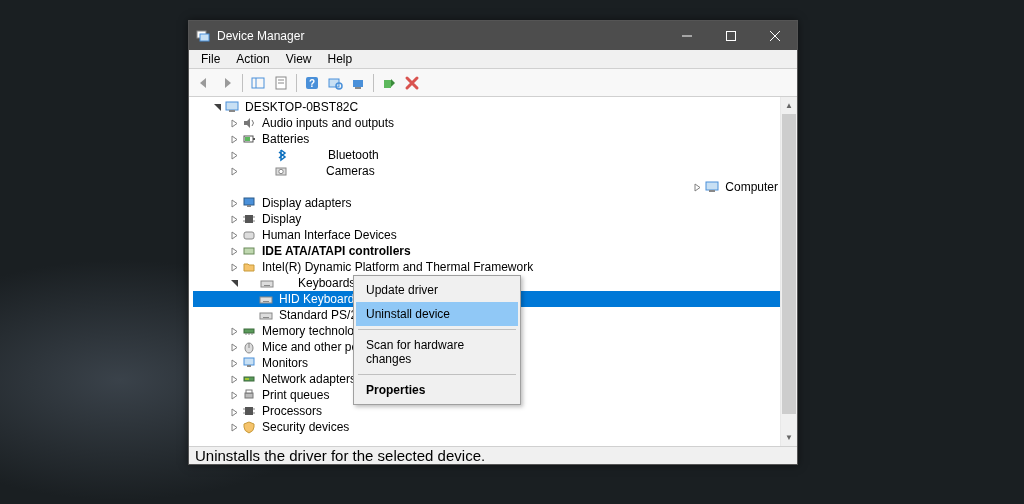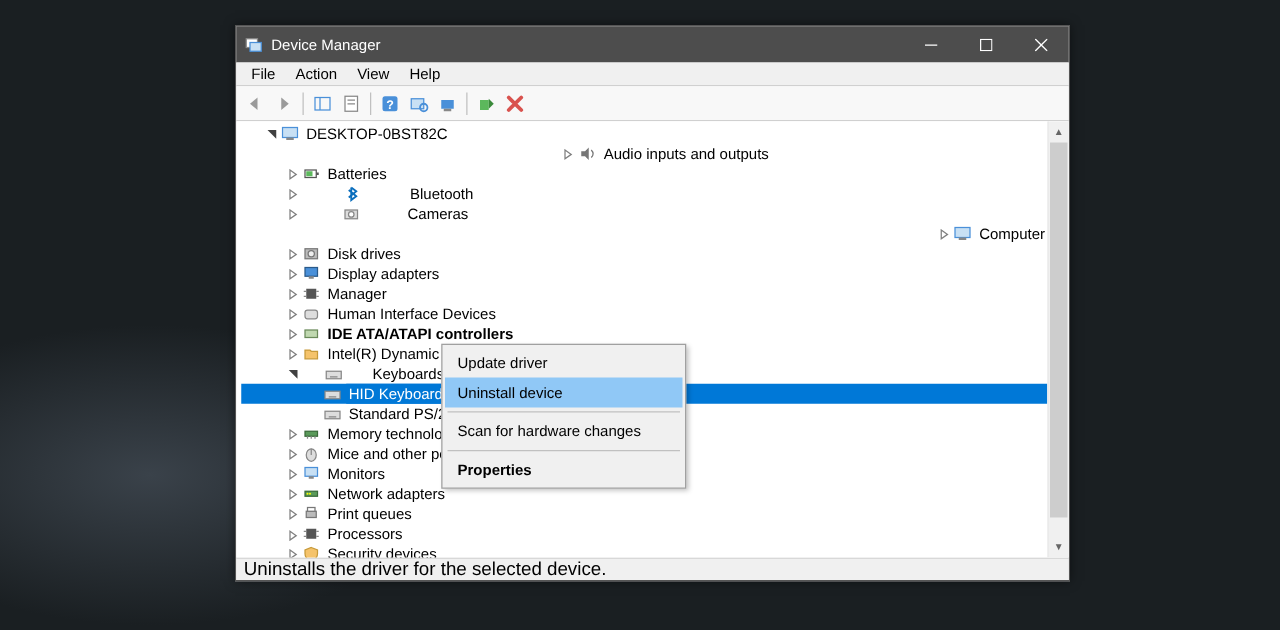--- a/index.html
+++ b/index.html
@@ -12,21 +12,21 @@
     background-image: radial-gradient(ellipse 400px 200px at 120px 380px, #3a424a 0%, #1a1f22 60%),
                       radial-gradient(ellipse 300px 400px at 950px 250px, #2a3238 0%, #1a1f22 70%),
                       radial-gradient(ellipse 200px 150px at 500px 100px, #252a2e 0%, #1a1f22 70%);
     position: relative;
     overflow: hidden;
   }
   .window {
     position: absolute;
     left: 188px;
     top: 20px;
-    width: 668px;
+    width: 610px;
     height: 445px;
     background: #fff;
     border: 1px solid #555;
     box-shadow: 0 0 8px rgba(0,0,0,0.5);
     display: flex;
     flex-direction: column;
   }
   .titlebar {
     height: 29px;
     background: #4d4d4d;
@@ -141,21 +141,21 @@
     border-top: 1px solid #d0d0d0;
     padding: 2px 6px;
     font-size: 15px;
     display: flex; align-items: center;
     flex-shrink: 0;
   }
   .context-menu {
     position: absolute;
     left: 353px;
     top: 275px;
-    width: 196px;
+    width: 168px;
     background: #f0f0f0;
     border: 1px solid #a0a0a0;
     box-shadow: 2px 2px 4px rgba(0,0,0,0.25);
     padding: 2px;
     font-size: 12px;
     z-index: 10;
   }
   .ctx-item {
     padding: 5px 10px;
     cursor: default;
@@ -272,21 +272,21 @@
             </svg>
           </span>
           <span class="node-icon">
             <svg width="14" height="14">
               <rect x="1" y="2" width="12" height="8" fill="#c8e0f4" stroke="#4a90d9"></rect>
               <rect x="4" y="10" width="6" height="2" fill="#888"></rect>
             </svg>
           </span>
           <span class="tree-label">DESKTOP-0BST82C</span>
         </div>
-        <div class="tree-row" style="padding-left: 34px; justify-content: center;">
+        <div class="tree-row" style="padding-left: 34px;">
           <span class="expander">
             <svg width="9" height="9">
               <path d="M2 1 L7 4.5 L2 8 Z" fill="none" stroke="#808080"></path>
             </svg>
           </span>
           <span class="node-icon">
             <svg width="14" height="14">
               <path d="M2 5 L5 5 L8 2 L8 12 L5 9 L2 9 Z" fill="#777"></path>
               <path d="M10 4 Q13 7 10 10" fill="none" stroke="#777"></path>
             </svg>
@@ -341,34 +341,20 @@
               <path d="M2 1 L7 4.5 L2 8 Z" fill="none" stroke="#808080"></path>
             </svg>
           </span>
           <span class="node-icon">
             <svg width="14" height="14">
               <rect x="1" y="2" width="12" height="8" fill="#c8e0f4" stroke="#4a90d9"></rect>
               <rect x="4" y="10" width="6" height="2" fill="#888"></rect>
             </svg>
           </span>
           <span class="tree-label">Computer</span>
-        </div>
-        <div class="tree-row" style="padding-left: 34px;">
-          <span class="expander">
-            <svg width="9" height="9">
-              <path d="M2 1 L7 4.5 L2 8 Z" fill="none" stroke="#808080"></path>
-            </svg>
-          </span>
-          <span class="node-icon">
-            <svg width="14" height="14">
-              <rect x="2" y="3" width="10" height="8" fill="#bbb" stroke="#777"></rect>
-              <circle cx="7" cy="7" r="2.5" fill="#eee" stroke="#777"></circle>
-            </svg>
-          </span>
-          <span class="tree-label">Disk drives</span>
         </div>
         <div class="tree-row" style="padding-left: 34px;">
           <span class="expander">
             <svg width="9" height="9">
               <path d="M2 1 L7 4.5 L2 8 Z" fill="none" stroke="#808080"></path>
             </svg>
           </span>
           <span class="node-icon">
             <svg width="14" height="14">
               <rect x="2" y="2" width="10" height="7" fill="#4a90d9" stroke="#2a5a8a"></rect>
@@ -385,21 +371,21 @@
           </span>
           <span class="node-icon">
             <svg width="14" height="14">
               <rect x="3" y="3" width="8" height="8" fill="#555"></rect>
               <line x1="1" y1="5" x2="3" y2="5" stroke="#888"></line>
               <line x1="1" y1="9" x2="3" y2="9" stroke="#888"></line>
               <line x1="11" y1="5" x2="13" y2="5" stroke="#888"></line>
               <line x1="11" y1="9" x2="13" y2="9" stroke="#888"></line>
             </svg>
           </span>
-          <span class="tree-label">Manager</span>
+          <span class="tree-label">Display</span>
         </div>
         <div class="tree-row" style="padding-left: 34px;">
           <span class="expander">
             <svg width="9" height="9">
               <path d="M2 1 L7 4.5 L2 8 Z" fill="none" stroke="#808080"></path>
             </svg>
           </span>
           <span class="node-icon">
             <svg width="14" height="14">
               <rect x="2" y="4" width="10" height="7" rx="2" fill="#ddd" stroke="#888"></rect>

